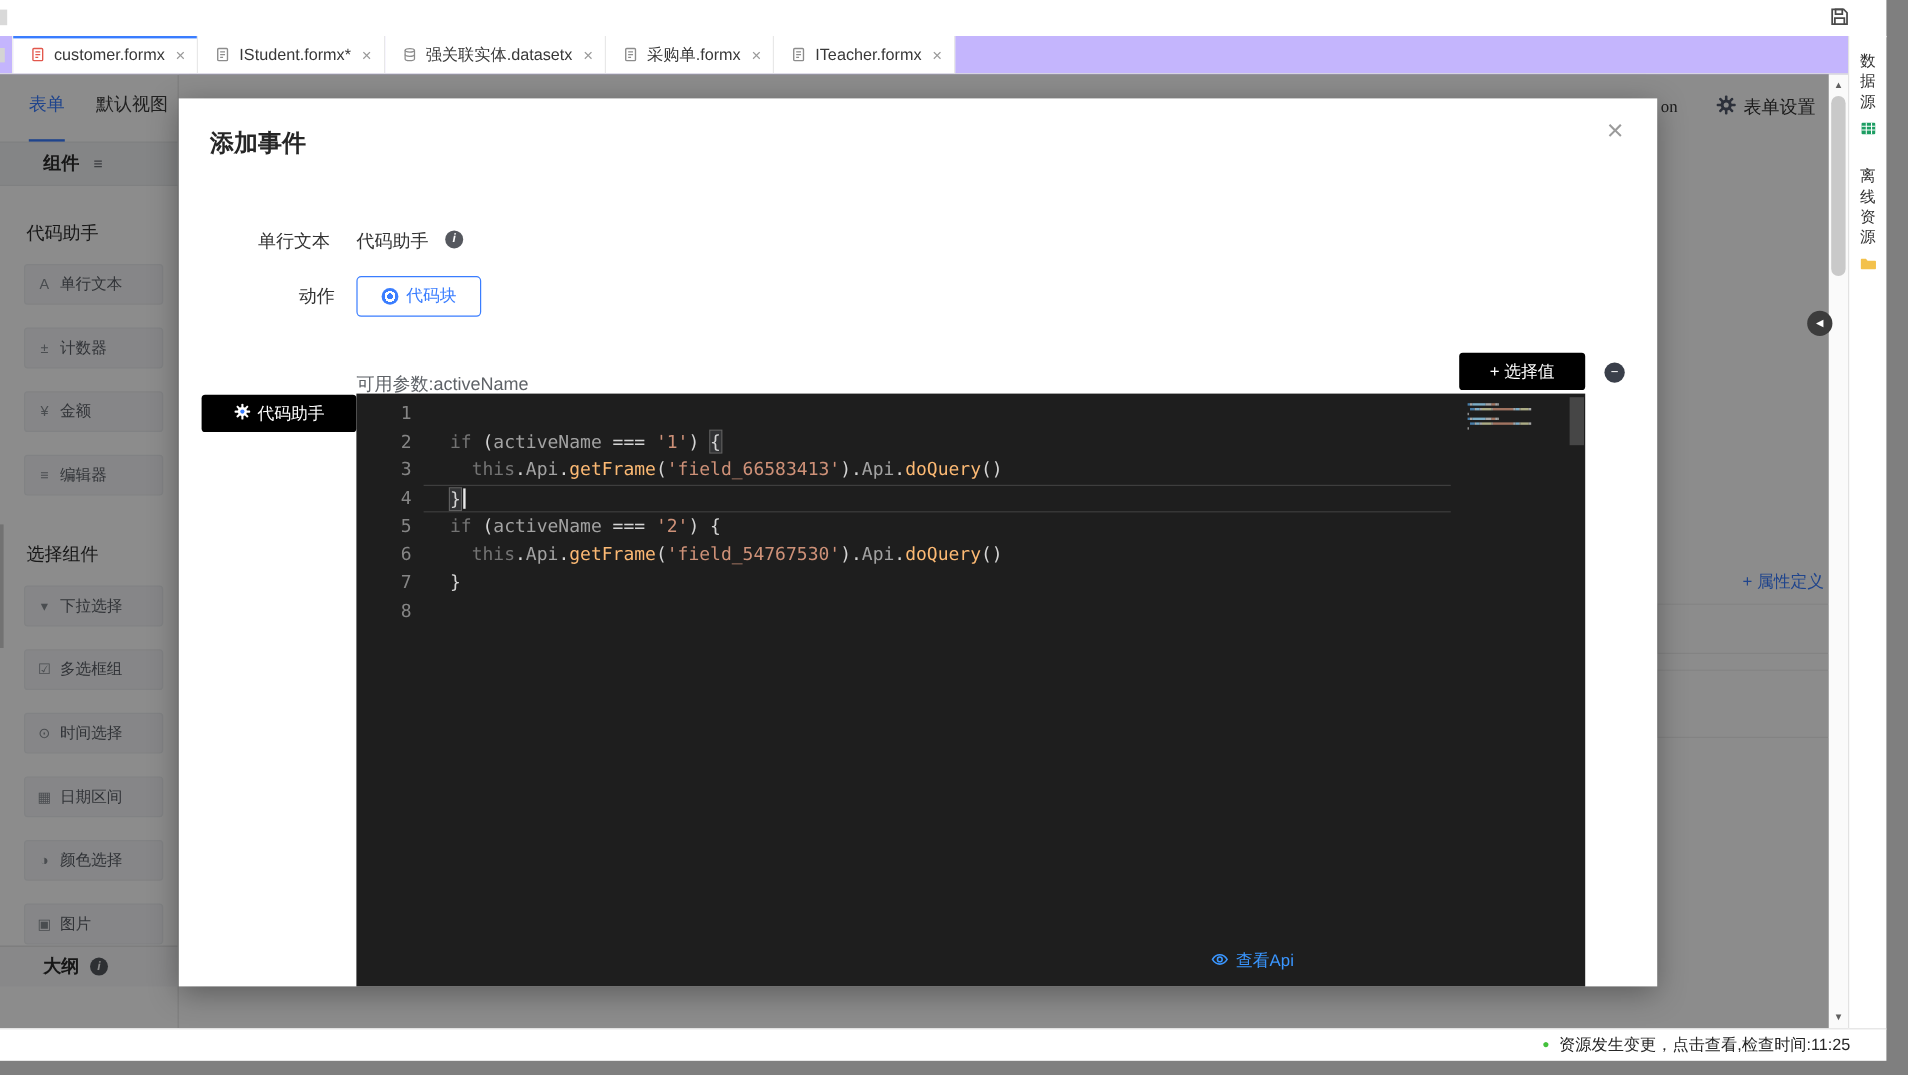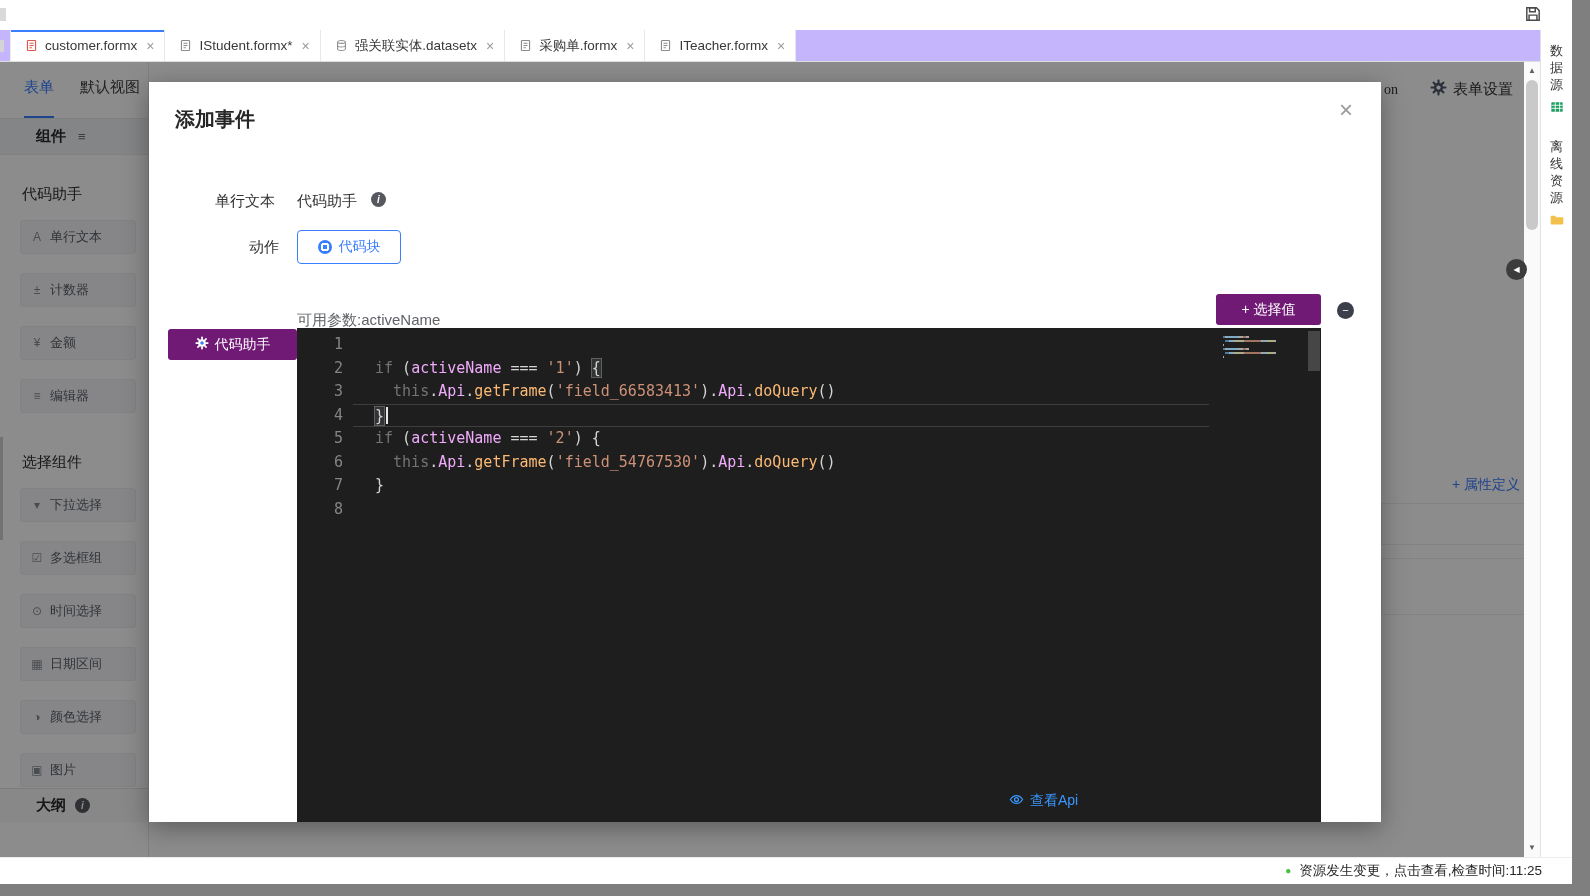--- a/index.html
+++ b/index.html
@@ -77,36 +77,36 @@
   .lbl{position:absolute;font-size:15px;color:#333;}
   .l-event{left:66px;top:110px;}
   .v-event{position:absolute;left:148px;top:110px;font-size:15px;color:#333;}
   .m-info{position:absolute;left:222px;top:110px;}
   .l-action{left:100px;top:156px;}
   .radio-btn{position:absolute;left:148px;top:148px;width:104px;height:34px;border:1px solid #3a7dff;border-radius:4px;
              display:flex;align-items:center;justify-content:center;gap:7px;color:#3a7dff;font-size:14px;background:#fff;box-sizing:border-box;cursor:pointer;}
   .radio{width:14px;height:14px;border-radius:50%;flex:none;
          background:radial-gradient(circle,#3a7dff 0 2.5px,#fff 2.5px 4.5px,#3a7dff 4.5px);}
   .params{position:absolute;left:148px;top:219px;font-size:15px;color:#5f6368;margin-top:10px;}
-  .btn{border:none;border-radius:3px;background:#701a75;color:#fff;font-size:14px;cursor:pointer;font-family:inherit;}
+  .btn{border:none;border-radius:3px;background:#000000;color:#fff;font-size:14px;cursor:pointer;font-family:inherit;}
   .sel-val{position:absolute;left:1067px;top:212px;width:105px;height:31px;}
   .minus-circle{position:absolute;left:1188px;top:220px;width:17px;height:17px;border-radius:50%;background:#3a3f4a;color:#fff;
                 display:flex;align-items:center;justify-content:center;font-size:11px;line-height:1;cursor:pointer;}
   .helper{position:absolute;left:19px;top:247px;width:129px;height:31px;display:flex;align-items:center;justify-content:center;gap:6px;}
   .info-dot{display:inline-flex;width:15px;height:15px;border-radius:50%;background:#55585e;color:#fff;font-size:10px;
             align-items:center;justify-content:center;font-style:italic;font-weight:700;flex:none;}
 
   
   .editor{position:absolute;left:148px;top:246px;width:1024px;height:494px;background:#1e1e1e;overflow:hidden;cursor:text;}
   .code-lines{padding-top:5px;font-family:"DejaVu Sans Mono","Liberation Mono",monospace;font-size:15px;line-height:23.5px;}
   .code-line{display:flex;height:23.5px;position:relative;width:calc(100% - 112px);}
   .code-line.current::after{content:"";position:absolute;left:56px;right:0;top:0;bottom:0;border-top:1px solid #3e3e3e;border-bottom:1px solid #3e3e3e;pointer-events:none;}
   .ln{width:46px;text-align:right;color:#858585;flex:none;}
   .lc{padding-left:32px;white-space:pre;color:#d4d4d4;}
-  .tk-kw{color:#737373}.tk-id{color:#f0abfc}.tk-str{color:#ce9178}.tk-fn{color:#fdba74}.tk-pl{color:#d4d4d4}
+  .tk-kw{color:#737373}.tk-id{color:#a3a3a3}.tk-str{color:#ce9178}.tk-fn{color:#fdba74}.tk-pl{color:#d4d4d4}
   .tk-bm{color:#d4d4d4;outline:1px solid #5f5f5f;background:rgba(90,93,98,.35);}
   .cursor{display:inline-block;width:2px;height:17px;background:#e8e8e8;margin-left:2px;transform:translateY(3px);}
   .minimap{position:absolute;top:4px;right:16px;width:82px;}
   .mm-line{height:2px;margin-bottom:2px;display:flex;}
   .mm-seg{height:2px;display:block;flex:none;opacity:.75;}
   .e-thumb{position:absolute;right:1px;top:3px;width:12px;height:40px;background:#4e4e4e;opacity:.85;cursor:pointer;}
   .view-api{position:absolute;left:712px;bottom:12px;display:flex;align-items:center;gap:6px;color:#3a96ff;font-size:14px;cursor:pointer;}
 
   
   .statusbar{position:absolute;left:0;top:857px;width:1572px;height:27px;background:#fff;border-top:1px solid #ececec;

